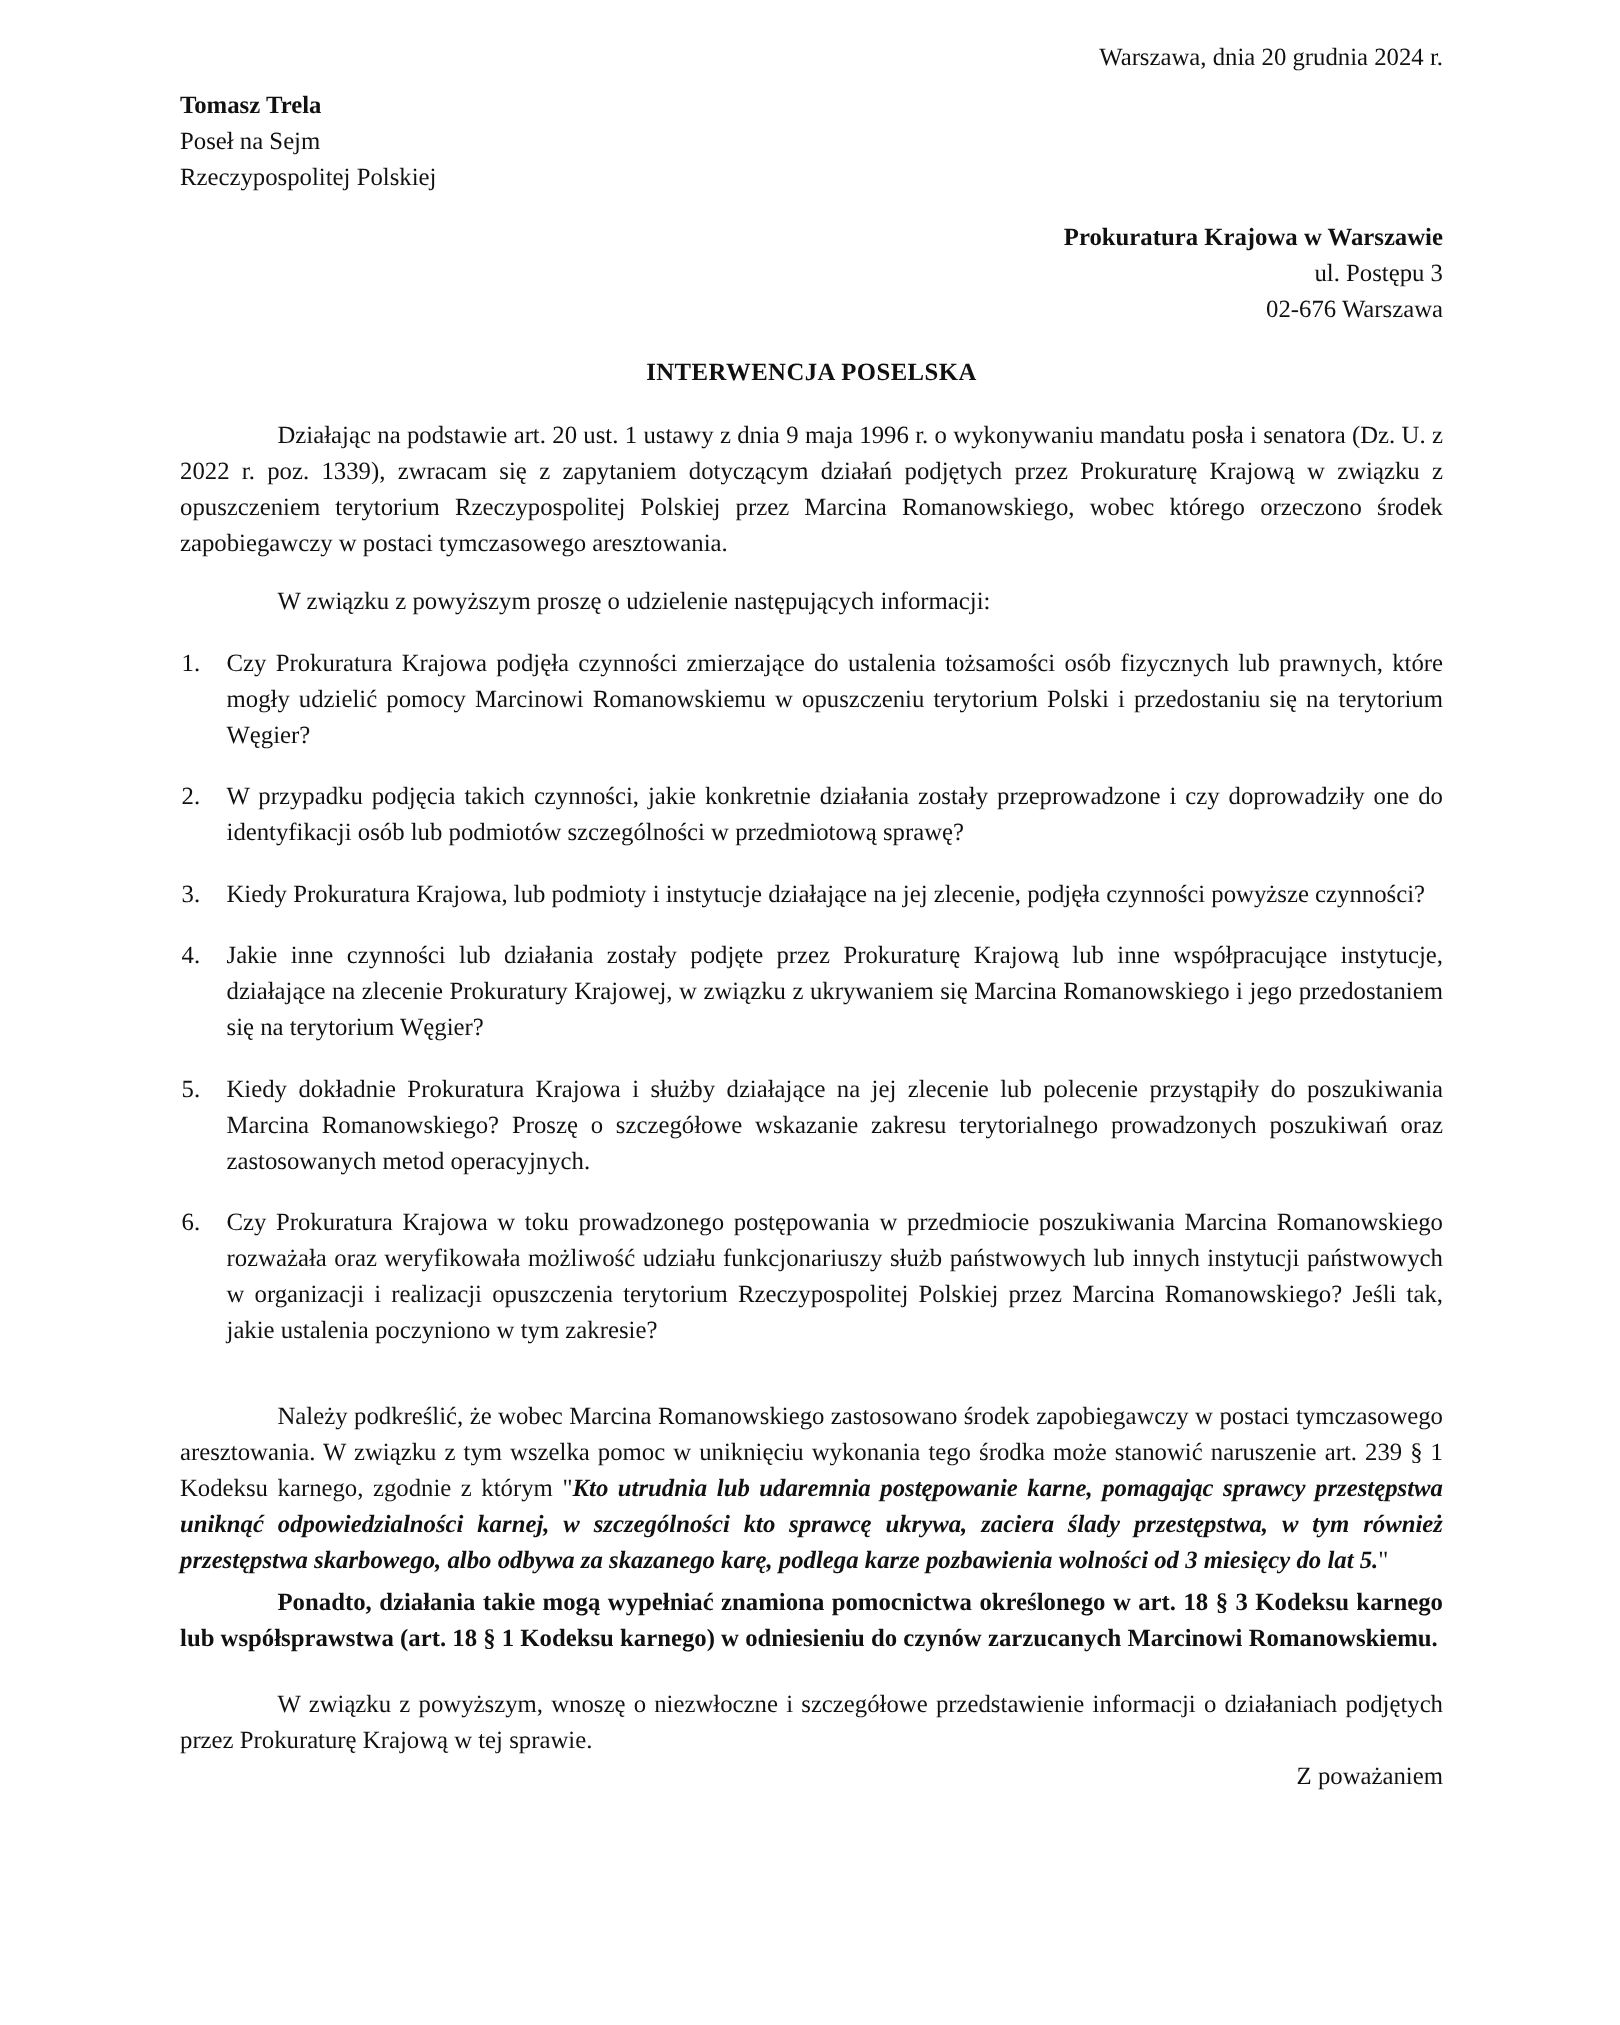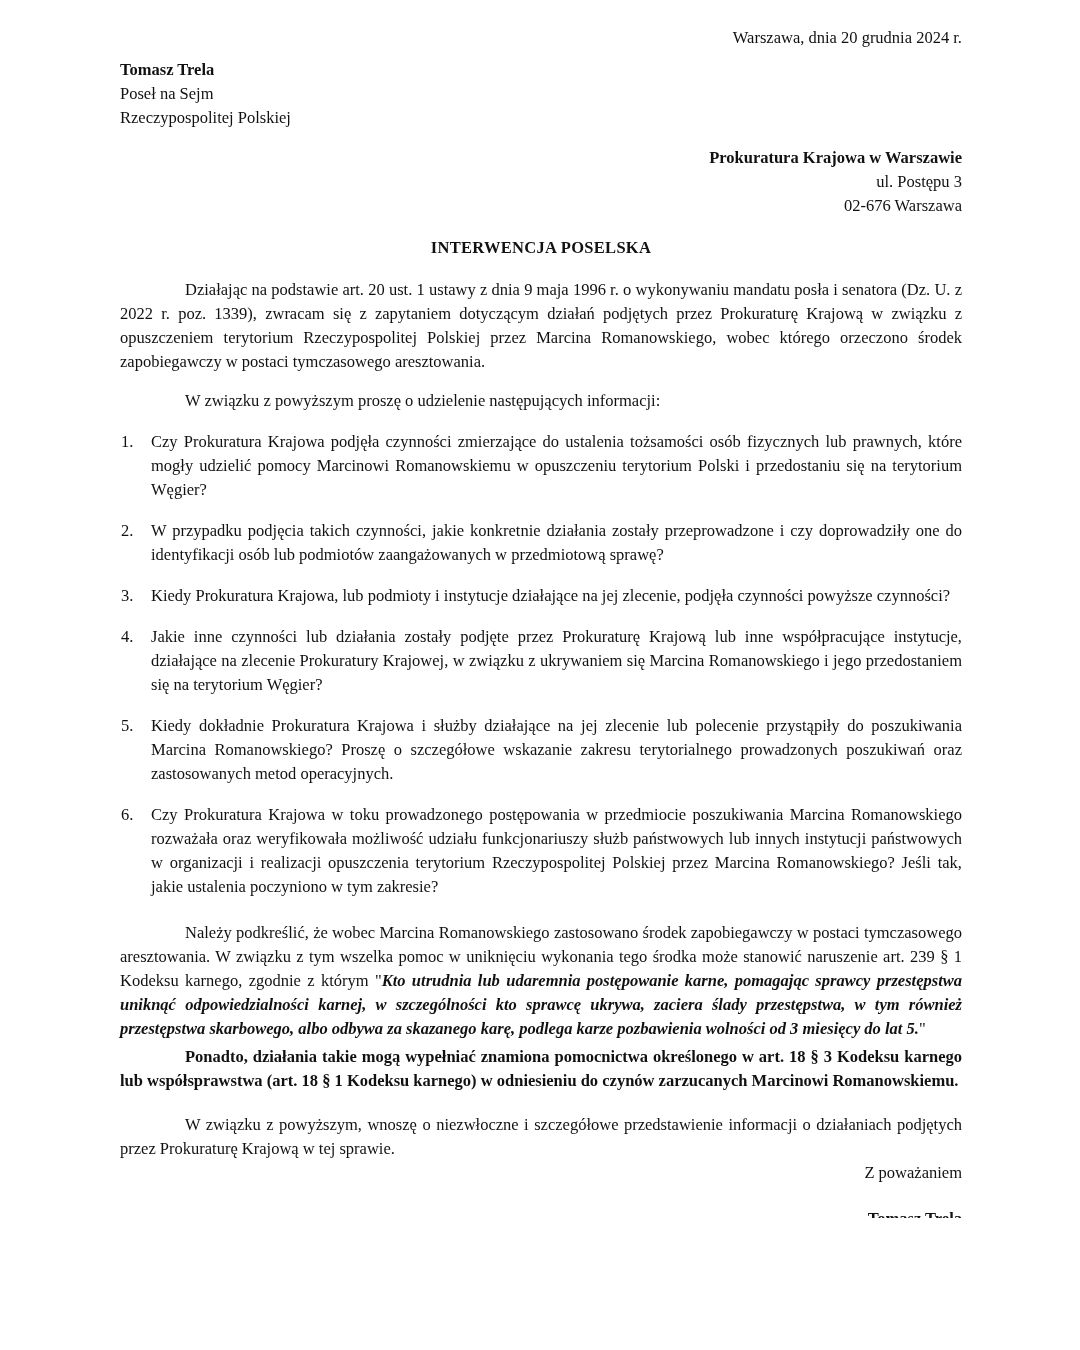--- a/index.html
+++ b/index.html
@@ -50,21 +50,21 @@
     position: relative;
     margin-top: 17px;
     padding-left: 31px;
     text-align: justify;
   }
   .q-num {
     position: absolute;
     left: 1px;
     top: 0;
   }
-  .legal-para   { margin-top: 22px; }
+  .legal-para   { margin-top: 33px; }
   .quote-text   { font-weight: bold; font-style: italic; }
   .aiding-para  { margin-top: 4px; font-weight: bold; }
   .closing-para { margin-top: 20px; }
   .valediction {
     text-align: right;
   }
   .signature-block {
     margin-top: 22px;
     text-align: right;
     font-weight: bold;
@@ -95,21 +95,21 @@
 
   <p class="para request-line">W związku z powyższym proszę o udzielenie następujących informacji:</p>
 
   <div class="questions">
     <div class="q-item">
       <span class="q-num">1.</span>
       <span>Czy Prokuratura Krajowa podjęła czynności zmierzające do ustalenia tożsamości osób fizycznych lub prawnych, które mogły udzielić pomocy Marcinowi Romanowskiemu w opuszczeniu terytorium Polski i przedostaniu się na terytorium Węgier?</span>
     </div>
     <div class="q-item">
       <span class="q-num">2.</span>
-      <span>W przypadku podjęcia takich czynności, jakie konkretnie działania zostały przeprowadzone i czy doprowadziły one do identyfikacji osób lub podmiotów zaangażowanych w przedmiotową sprawę?</span>
+      <span>W przypadku podjęcia takich czynności, jakie konkretnie działania zostały przeprowadzone i czy doprowadziły one do identyfikacji osób lub podmiotów szczególności w przedmiotową sprawę?</span>
     </div>
     <div class="q-item">
       <span class="q-num">3.</span>
       <span>Kiedy Prokuratura Krajowa, lub podmioty i instytucje działające na jej zlecenie, podjęła czynności powyższe czynności?</span>
     </div>
     <div class="q-item">
       <span class="q-num">4.</span>
       <span>Jakie inne czynności lub działania zostały podjęte przez Prokuraturę Krajową lub inne współpracujące instytucje, działające na zlecenie Prokuratury Krajowej, w związku z ukrywaniem się Marcina Romanowskiego i jego przedostaniem się na terytorium Węgier?</span>
     </div>
     <div class="q-item">

